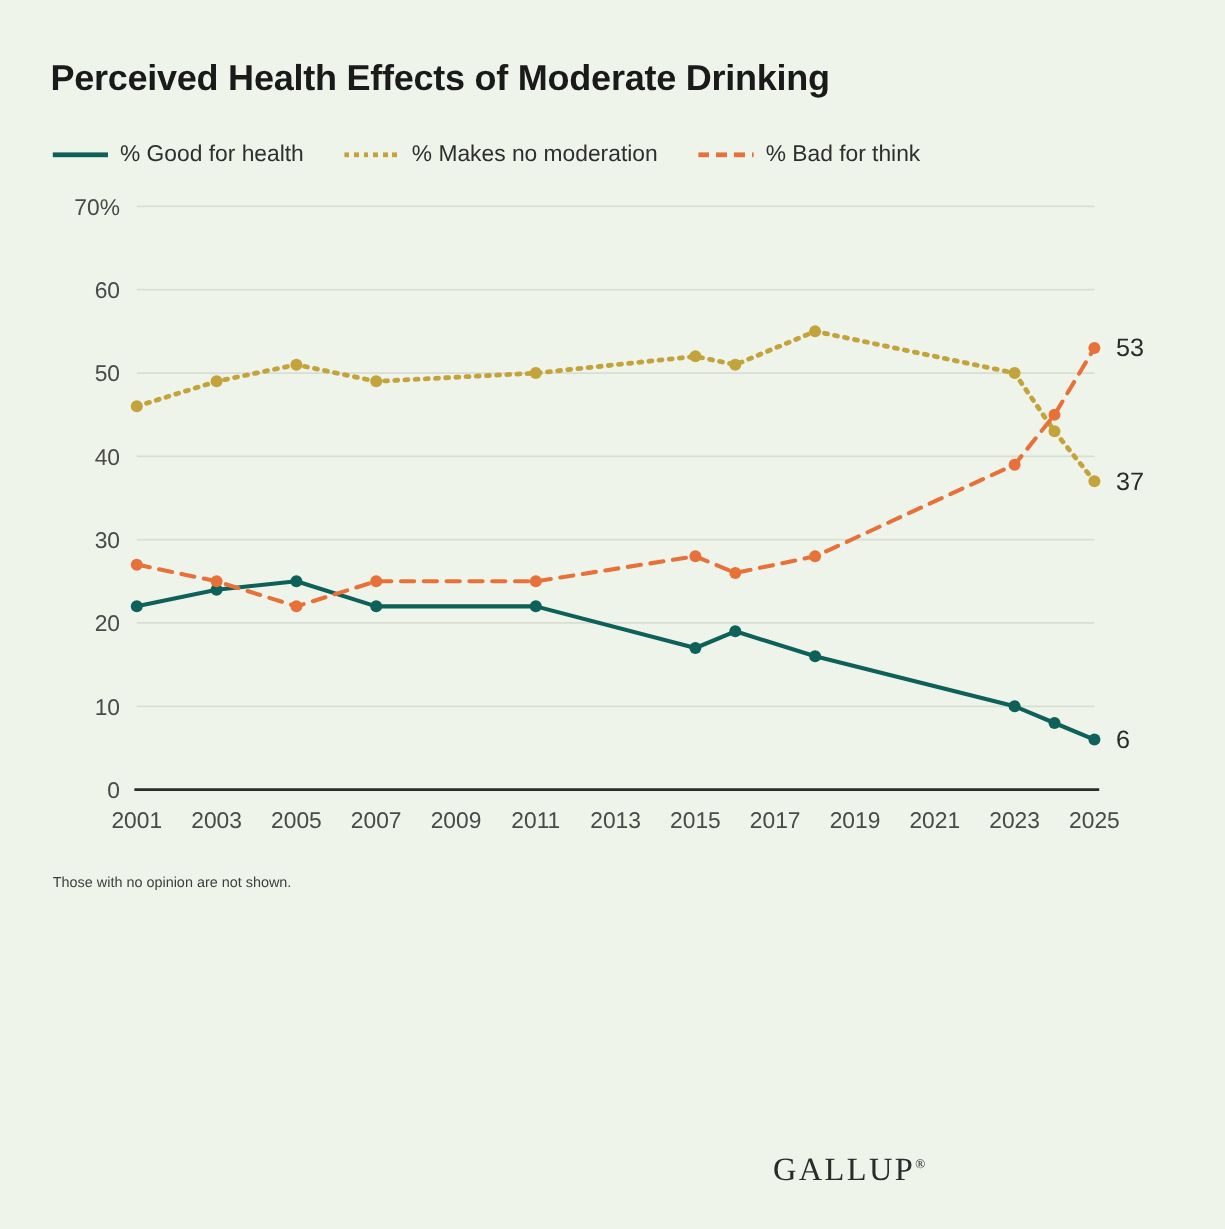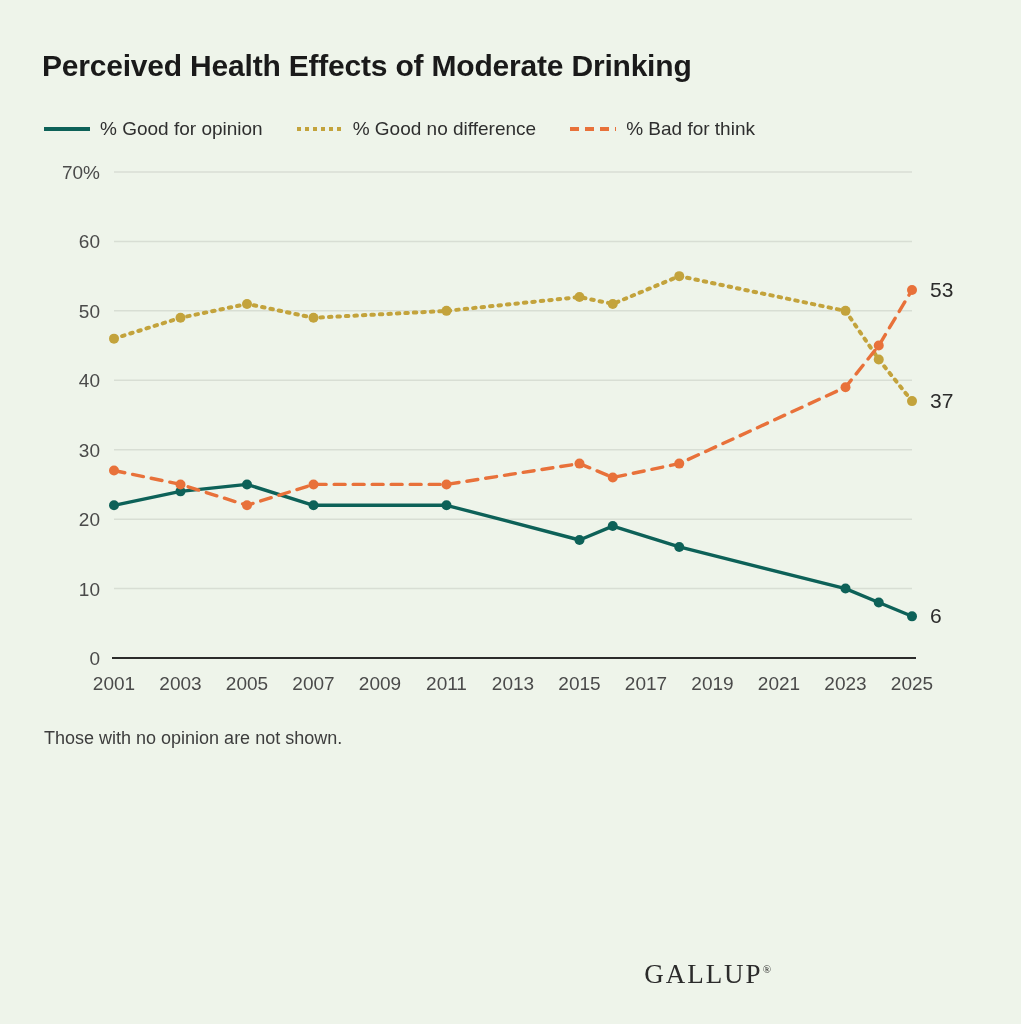--- a/index.html
+++ b/index.html
@@ -59,21 +59,21 @@
   .chart-wrap {
     position: relative;
     margin-top: 18px;
     width: 937px;
     height: 560px;
   }
   .chart-svg {
     display: block;
   }
   .footnote {
-    font-size: 18px;
+    font-size: 12px;
     color: #3d3d3d;
     margin-top: 10px;
     margin-left: 2px;
   }
   .brand {
     position: absolute;
     right: 46px;
     bottom: 34px;
     font-family: "Liberation Serif", serif;
     font-size: 27px;
@@ -101,25 +101,25 @@
 </head>
 <body>
 
 <div class="page">
 
   <h1 class="title">Perceived Health Effects of Moderate Drinking</h1>
 
   <div class="legend">
     <div class="legend-item">
       <span class="legend-swatch" style="background:#0d6158;"></span>
-      <span>% Good for opinion</span>
+      <span>% Good for health</span>
     </div>
     <div class="legend-item">
       <span class="legend-swatch" style="background:repeating-linear-gradient(to right,#c3a33c 0 4px,transparent 4px 8px);"></span>
-      <span>% Good no difference</span>
+      <span>% Makes no moderation</span>
     </div>
     <div class="legend-item">
       <span class="legend-swatch" style="background:repeating-linear-gradient(to right,#e8713a 0 9px,transparent 9px 15px);"></span>
       <span>% Bad for think</span>
     </div>
   </div>
 
   <div class="chart-wrap">
     <svg class="chart-svg" id="chart-svg" width="937" height="560" viewBox="0 0 937 560">
         <text x="58" y="507" text-anchor="end" class="axis-label">0</text>

